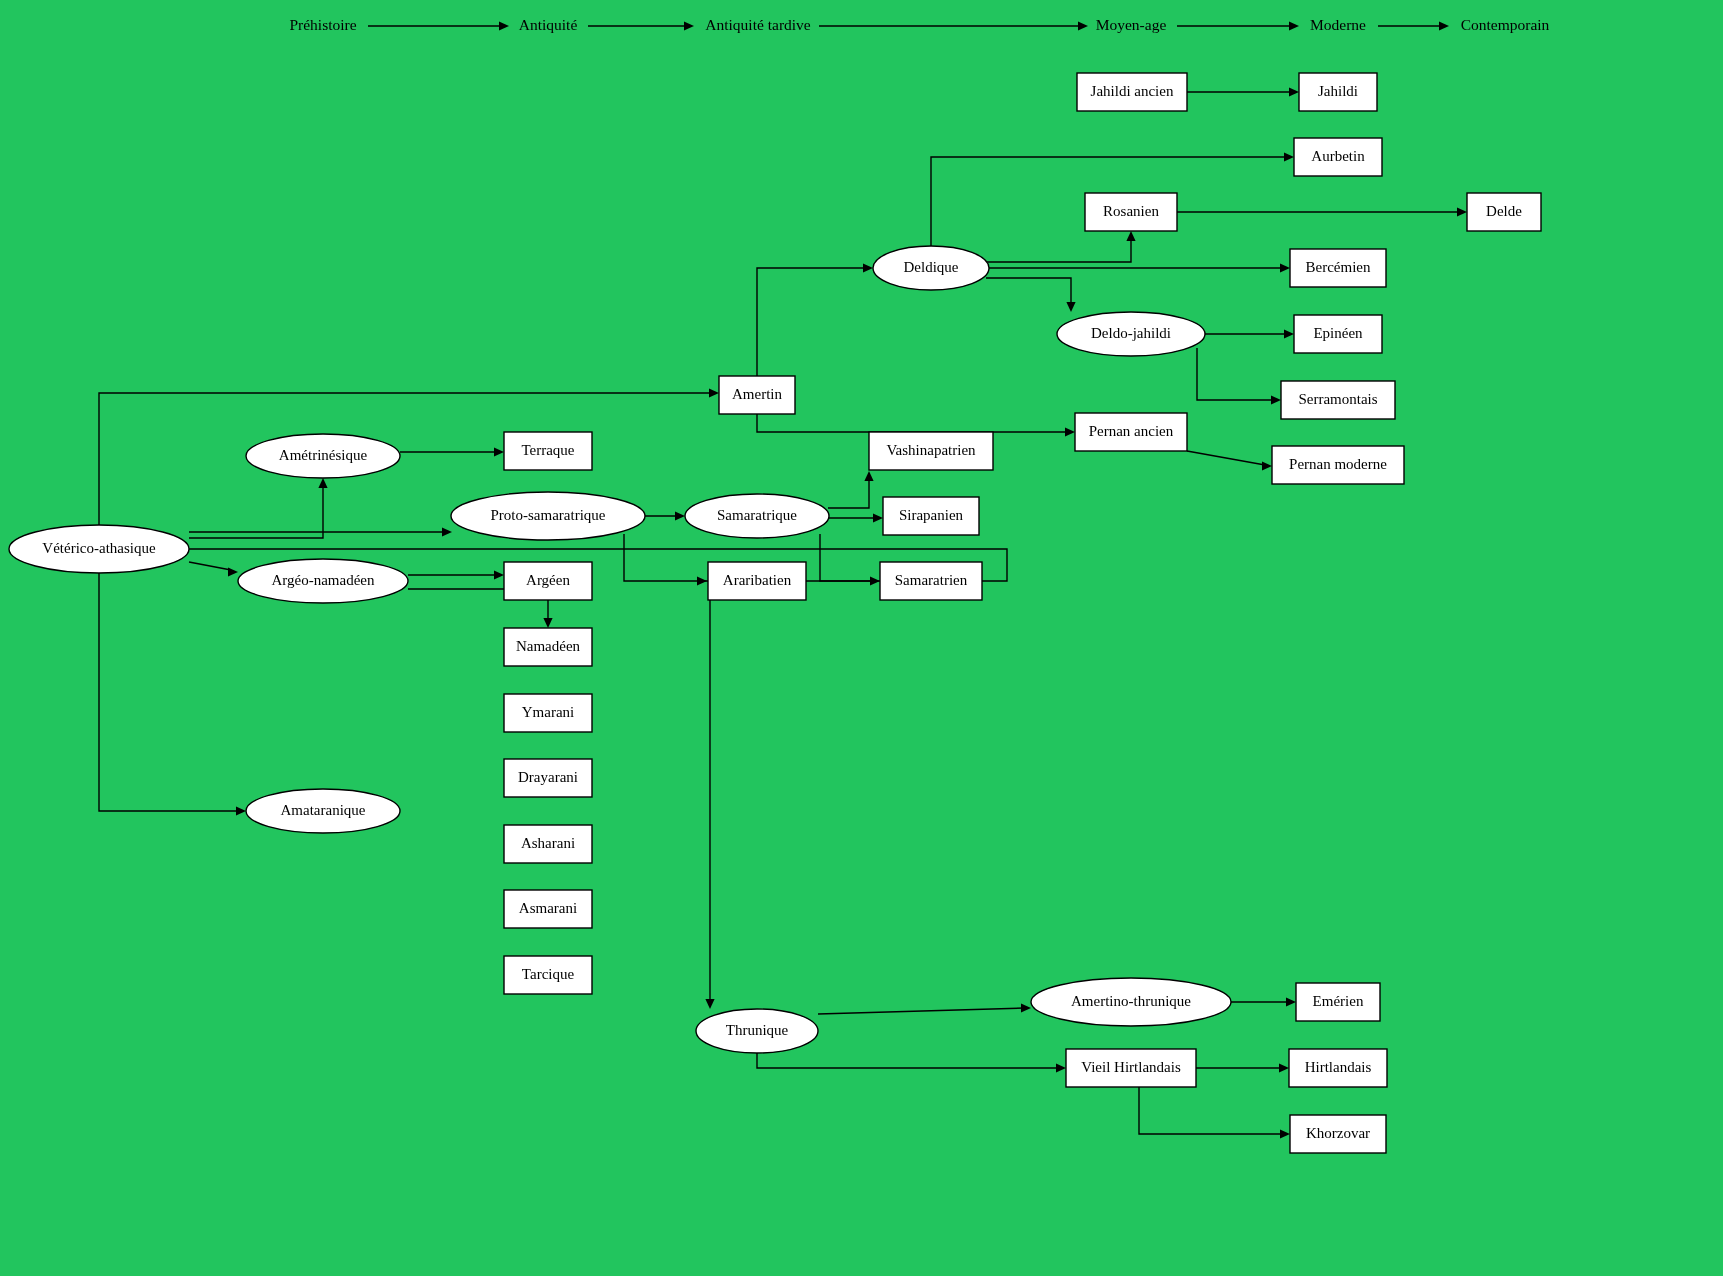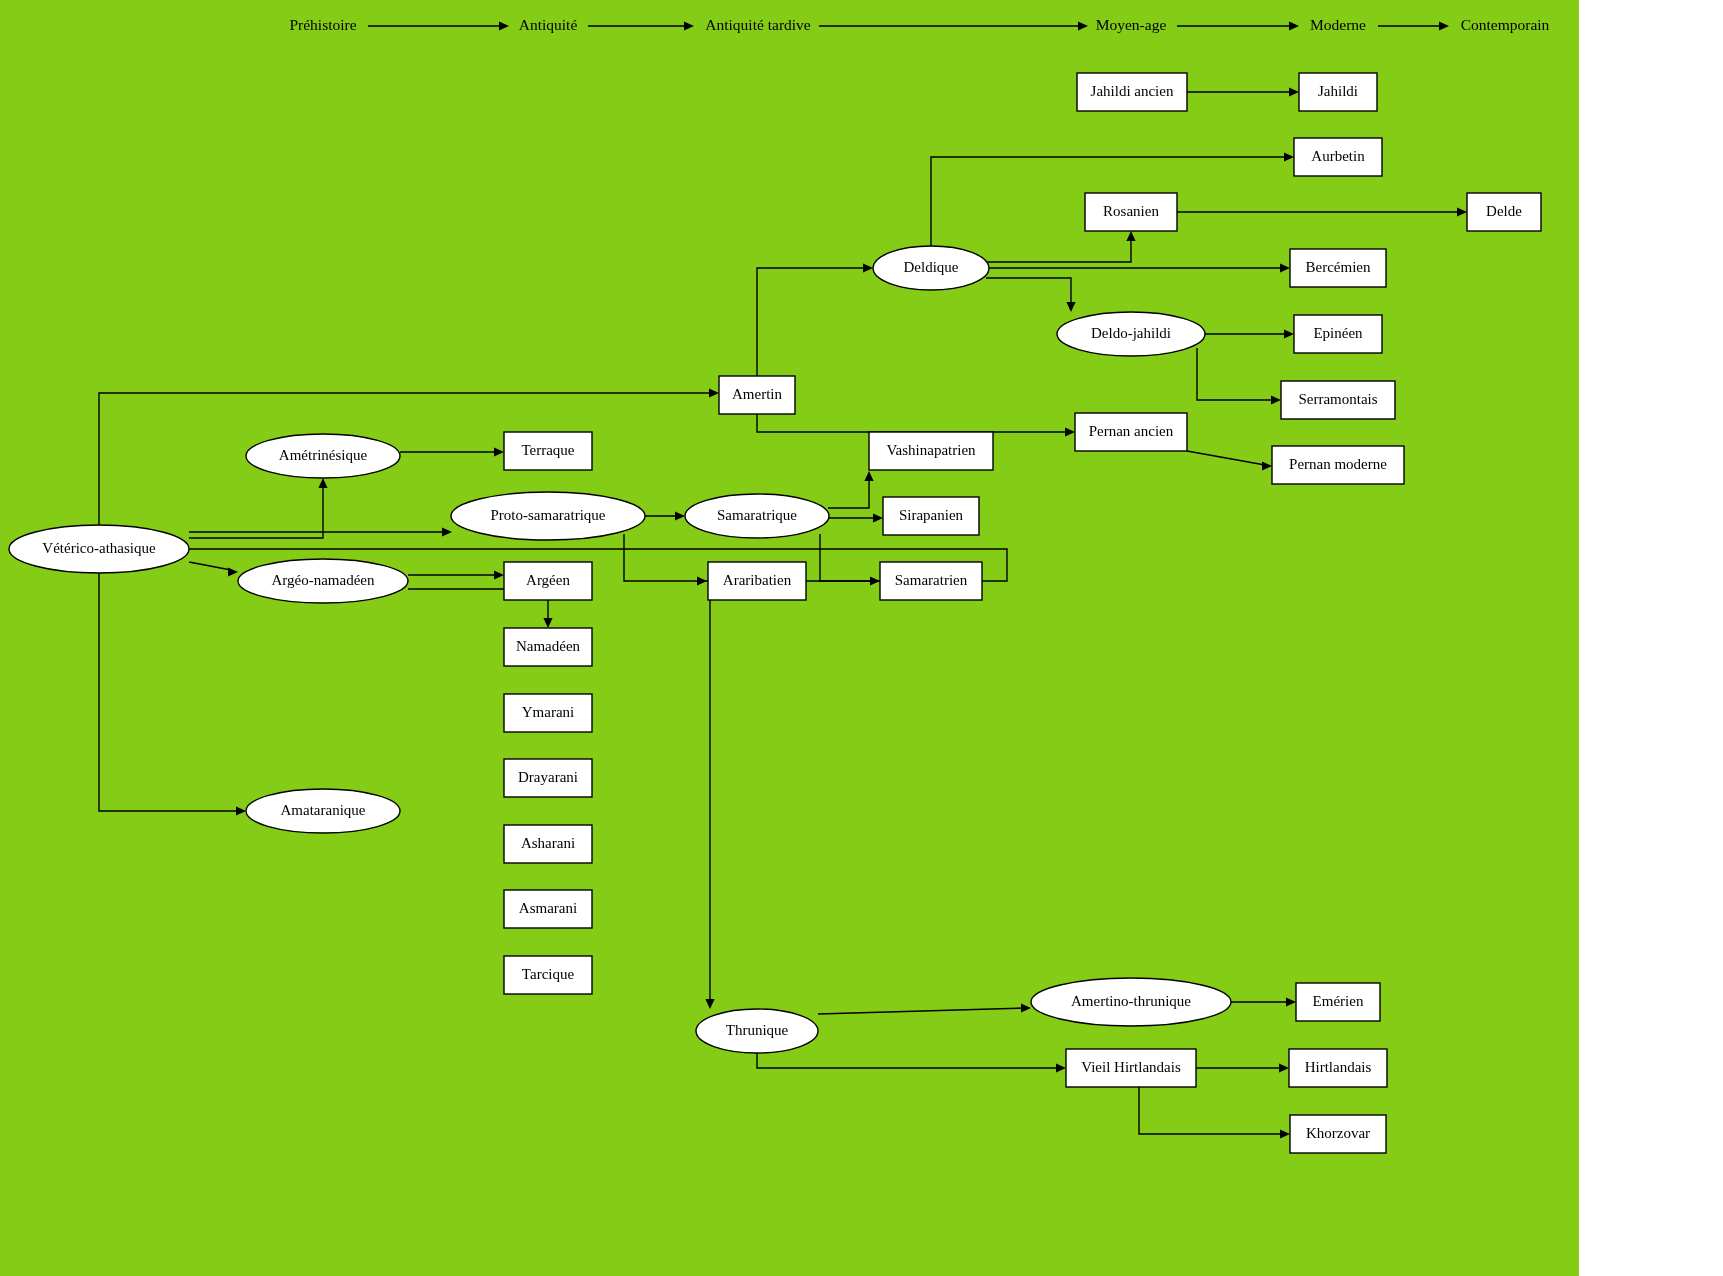--- a/index.html
+++ b/index.html
@@ -3,23 +3,23 @@
 <meta charset="utf-8">
 <title>Arbre généalogique des langues</title>
 <style>
   html, body {
     margin: 0;
     padding: 0;
     background: #ffffff;
   }
   #canvas {
     position: relative;
-    width: 1579px;
+    width: 1723px;
     height: 1276px;
-    background: #84cc16;
+    background: #22c55e;
     font-family: "Liberation Serif", "DejaVu Serif", serif;
     overflow: hidden;
   }
   svg.graph {
     position: absolute;
     top: 0; left: 0;
     width: 1723px;
     height: 1276px;
   }
   .edge {

